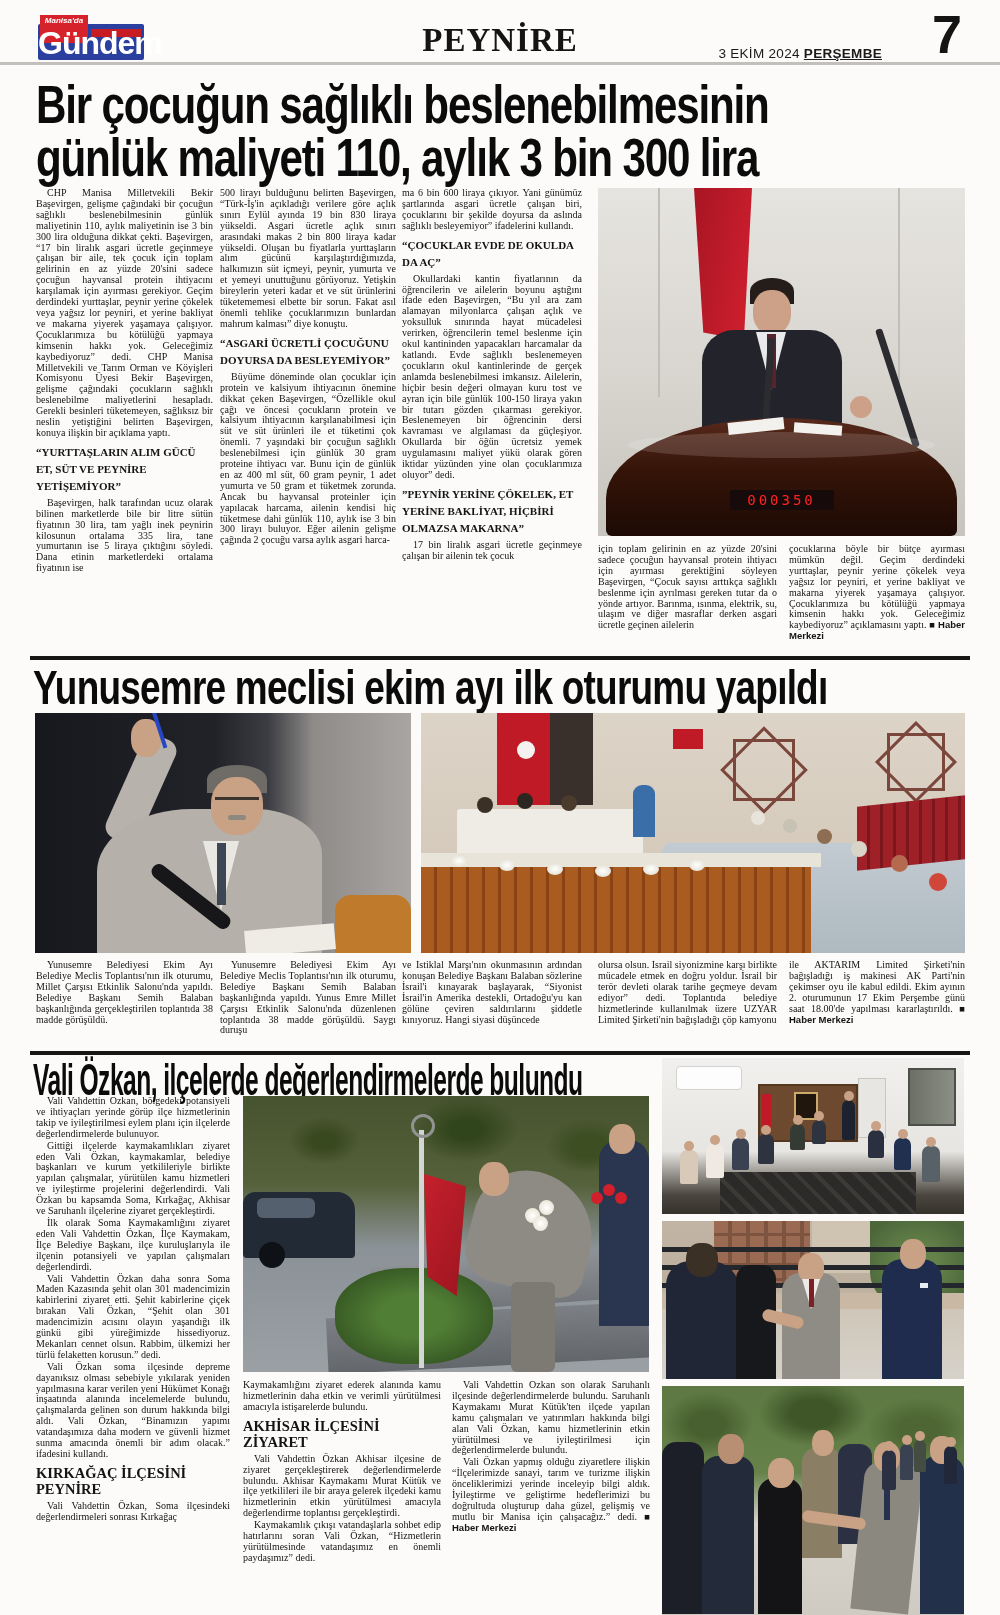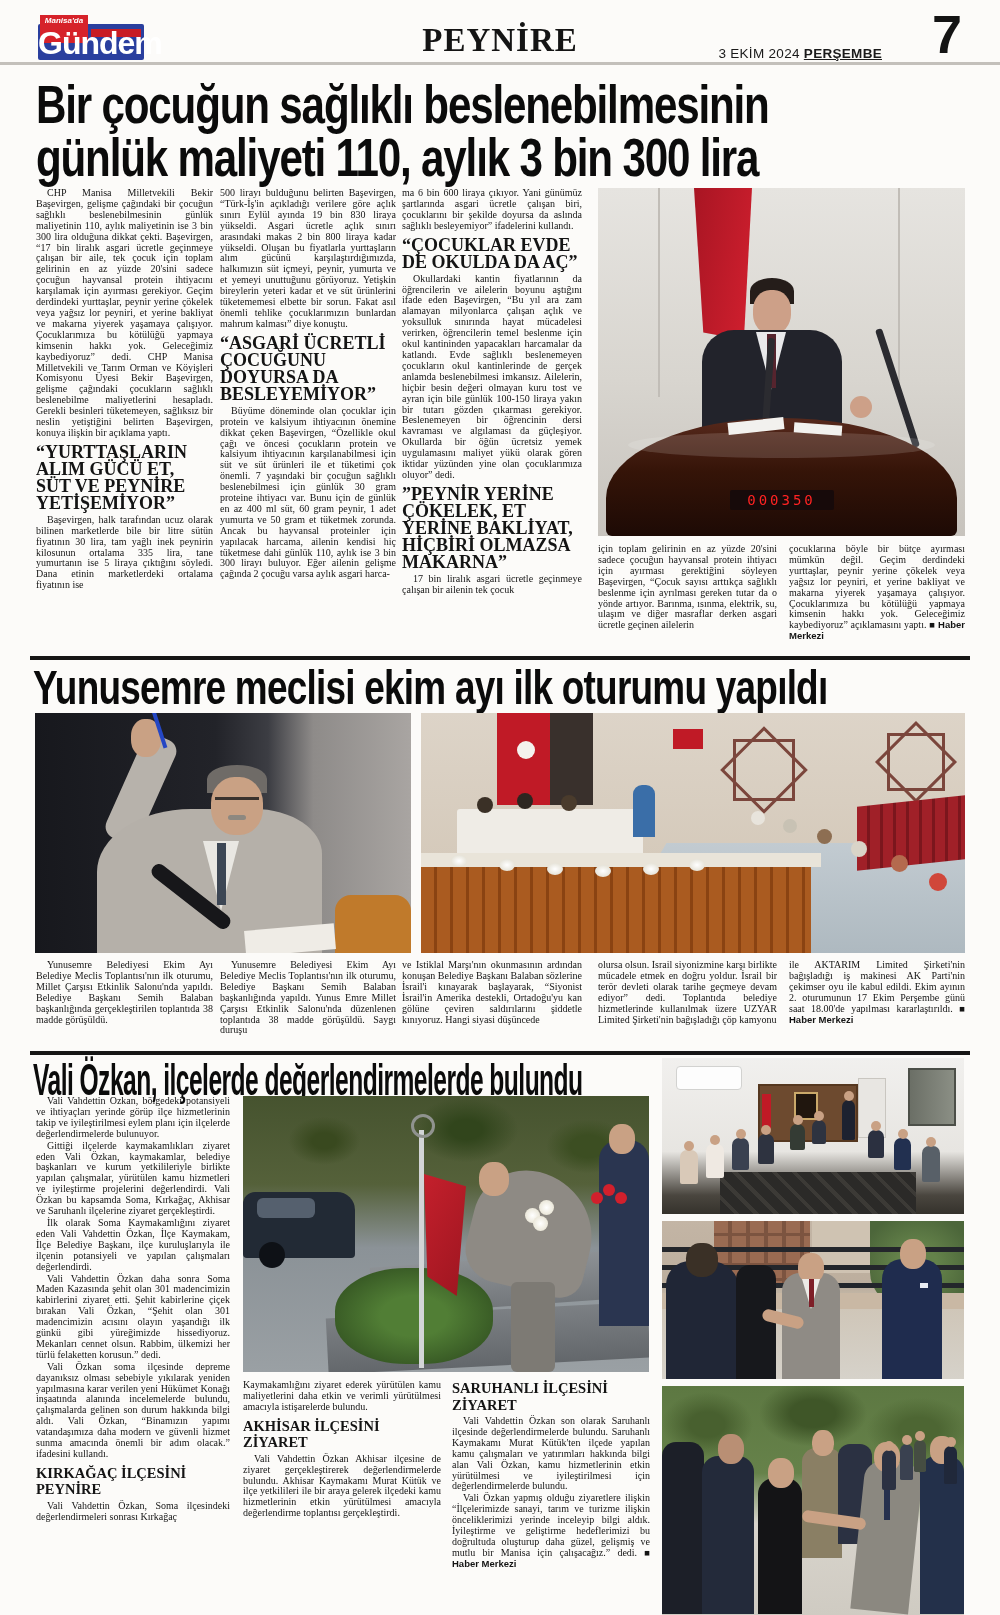--- a/index.html
+++ b/index.html
@@ -25,21 +25,21 @@
   
   .hl{position:absolute;font-family:"Liberation Sans",sans-serif;font-weight:bold;color:#0b0b0b;
       white-space:nowrap;transform-origin:0 0;}
   .hl1{left:36px;top:78px;font-size:54px;line-height:53px;letter-spacing:-1.5px;transform:scaleX(.78);}
   .hl2{left:33px;top:664px;font-size:48px;line-height:48px;letter-spacing:-1px;transform:scaleX(.77);}
   .hl3{left:33px;top:1058px;font-size:44px;line-height:44px;letter-spacing:-1px;transform:scaleX(.56);}
   
   .col{position:absolute;text-align:justify;font-size:10px;line-height:10.9px;overflow:hidden;}
   .col p{margin:0 0 1px 0;text-indent:11px;}
   .col p.flush{text-indent:0;}
-  .subhead{font-weight:bold;font-size:18px;line-height:17px;margin:5px 0 3px 0;text-indent:0;text-align:left;}
+  .subhead{font-weight:bold;font-size:11px;line-height:17px;margin:5px 0 3px 0;text-indent:0;text-align:left;}
   .subhead.sm{font-size:14.5px;line-height:16.5px;}
   .sig{font-family:"Liberation Sans",sans-serif;font-weight:bold;font-size:9.5px;}
   
   .photo{position:absolute;overflow:hidden;background:#cfccc6;}
   .abs{position:absolute;}
   .fig{position:absolute;border-radius:7px 7px 2px 2px;background:#2e3340;}
   .fig::before{content:"";position:absolute;top:-9px;left:50%;margin-left:-5px;width:10px;height:10px;
                border-radius:50%;background:#c9a184;}
   
   .pA{background:linear-gradient(180deg,#e6e4e0 0%,#d8d5cf 55%,#c7c3bd 100%);}
@@ -332,27 +332,27 @@
     <div class="abs pD-carn" style="left:372px;top:96px;"></div>
     <div class="abs pD-man"></div>
     <div class="abs pD-head"></div>
     <div class="abs pD-legs"></div>
     <div class="abs pD-flow" style="left:282px;top:112px;"></div>
     <div class="abs pD-flow" style="left:296px;top:104px;"></div>
     <div class="abs pD-flow" style="left:290px;top:120px;"></div>
   </div>
 
   <div class="col" style="left:243px;top:1380px;width:198px;height:232px;">
-    <p class="flush">Kaymakamlığını ziyaret ederek yürütülen kamu maliyetlerini daha etkin ve verimli yürütülmesi amacıyla istişarelerde bulundu.</p>
+    <p class="flush">Kaymakamlığını ziyaret ederek alanında kamu hizmetlerinin daha etkin ve verimli yürütülmesi amacıyla istişarelerde bulundu.</p>
     <div class="subhead sm">AKHİSAR İLÇESİNİ ZİYARET</div>
     <p>Vali Vahdettin Özkan Akhisar ilçesine de ziyaret gerçekleştirerek değerlendirmelerde bulundu. Akhisar Kaymakamı Murat Kütük ve ilçe yetkilileri ile bir araya gelerek ilçedeki kamu hizmetlerinin etkin yürütülmesi amacıyla değerlendirme toplantısı gerçekleştirdi.</p>
+    <p>Kaymakamlık çıkışı vatandaşlarla sohbet edip hatırlarını soran Vali Özkan, “Hizmetlerin yürütülmesinde vatandaşımız en önemli paydaşımız” dedi.</p>
   </div>
 
   <div class="col" style="left:452px;top:1380px;width:198px;height:232px;">
-    <div class="subhead sm" style="margin-top:0;">SARUHANLI İLÇESİNİ ZİYARET</div>
     <p>Vali Vahdettin Özkan son olarak Saruhanlı ilçesinde değerlendirmelerde bulundu. Saruhanlı Kaymakamı Murat Kütük'ten ilçede yapılan kamu çalışmaları ve yatırımları hakkında bilgi alan Vali Özkan, kamu hizmetlerinin etkin yürütülmesi ve iyileştirilmesi için değerlendirmelerde bulundu.</p>
     <p><span>Vali Özkan yapmış olduğu ziyaretlere ilişkin “İlçelerimizde sanayi, tarım ve turizme ilişkin önceliklerimizi yerinde inceleyip bilgi aldık. İyileştirme ve geliştirme hedeflerimizi bu doğrultuda oluşturup daha güzel, gelişmiş ve mutlu bir Manisa için çalışacağız.” dedi.</span> <span class="sig">■ Haber Merkezi</span></p>
   </div>
 
   <div class="photo pE" style="left:662px;top:1058px;width:302px;height:156px;">
     <div class="abs pE-ac"></div>
     <div class="abs pE-wood"></div>
     <div class="abs pE-port"></div>
     <div class="abs pE-flag"></div>
     <div class="abs pE-door"></div>

